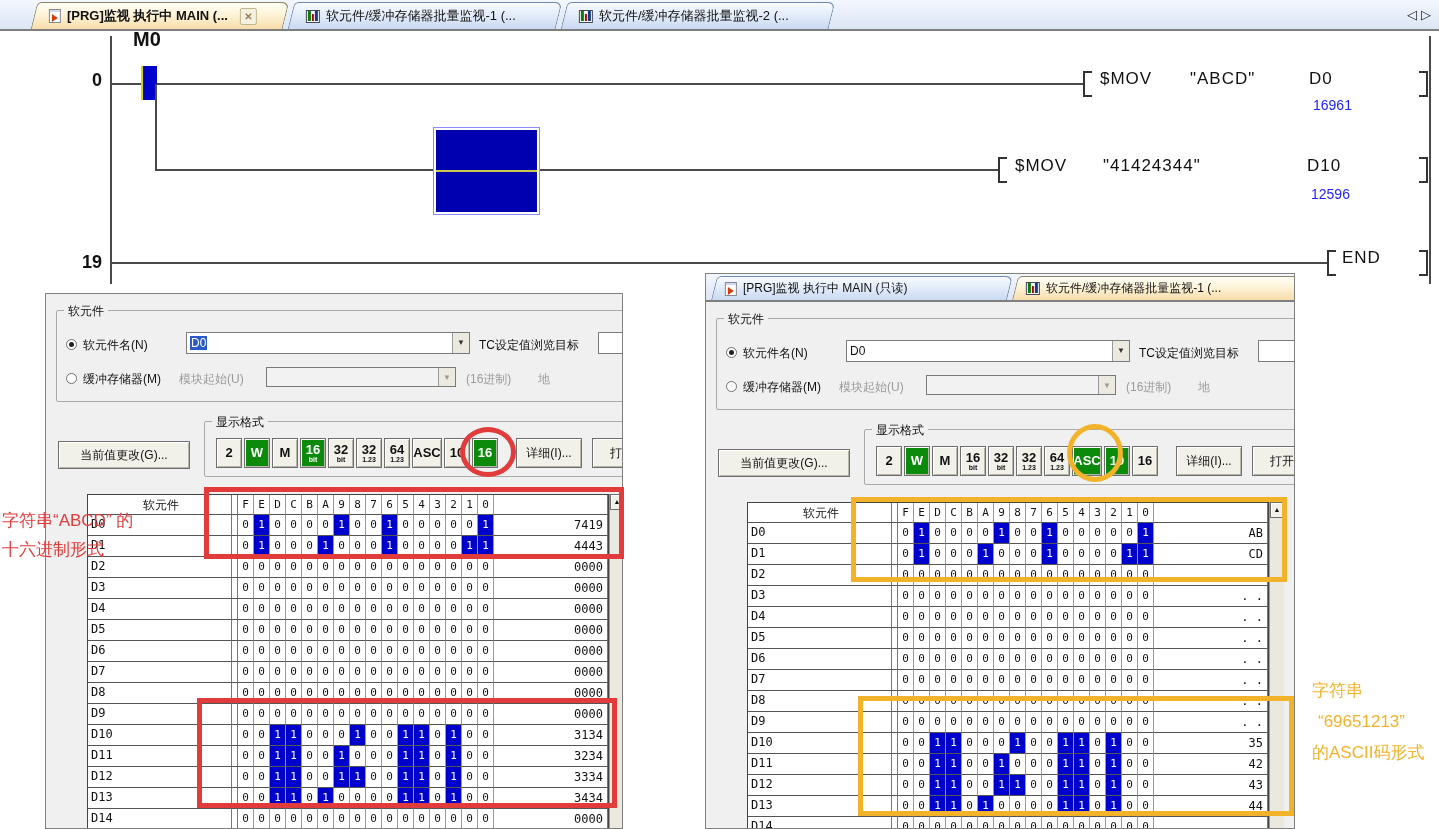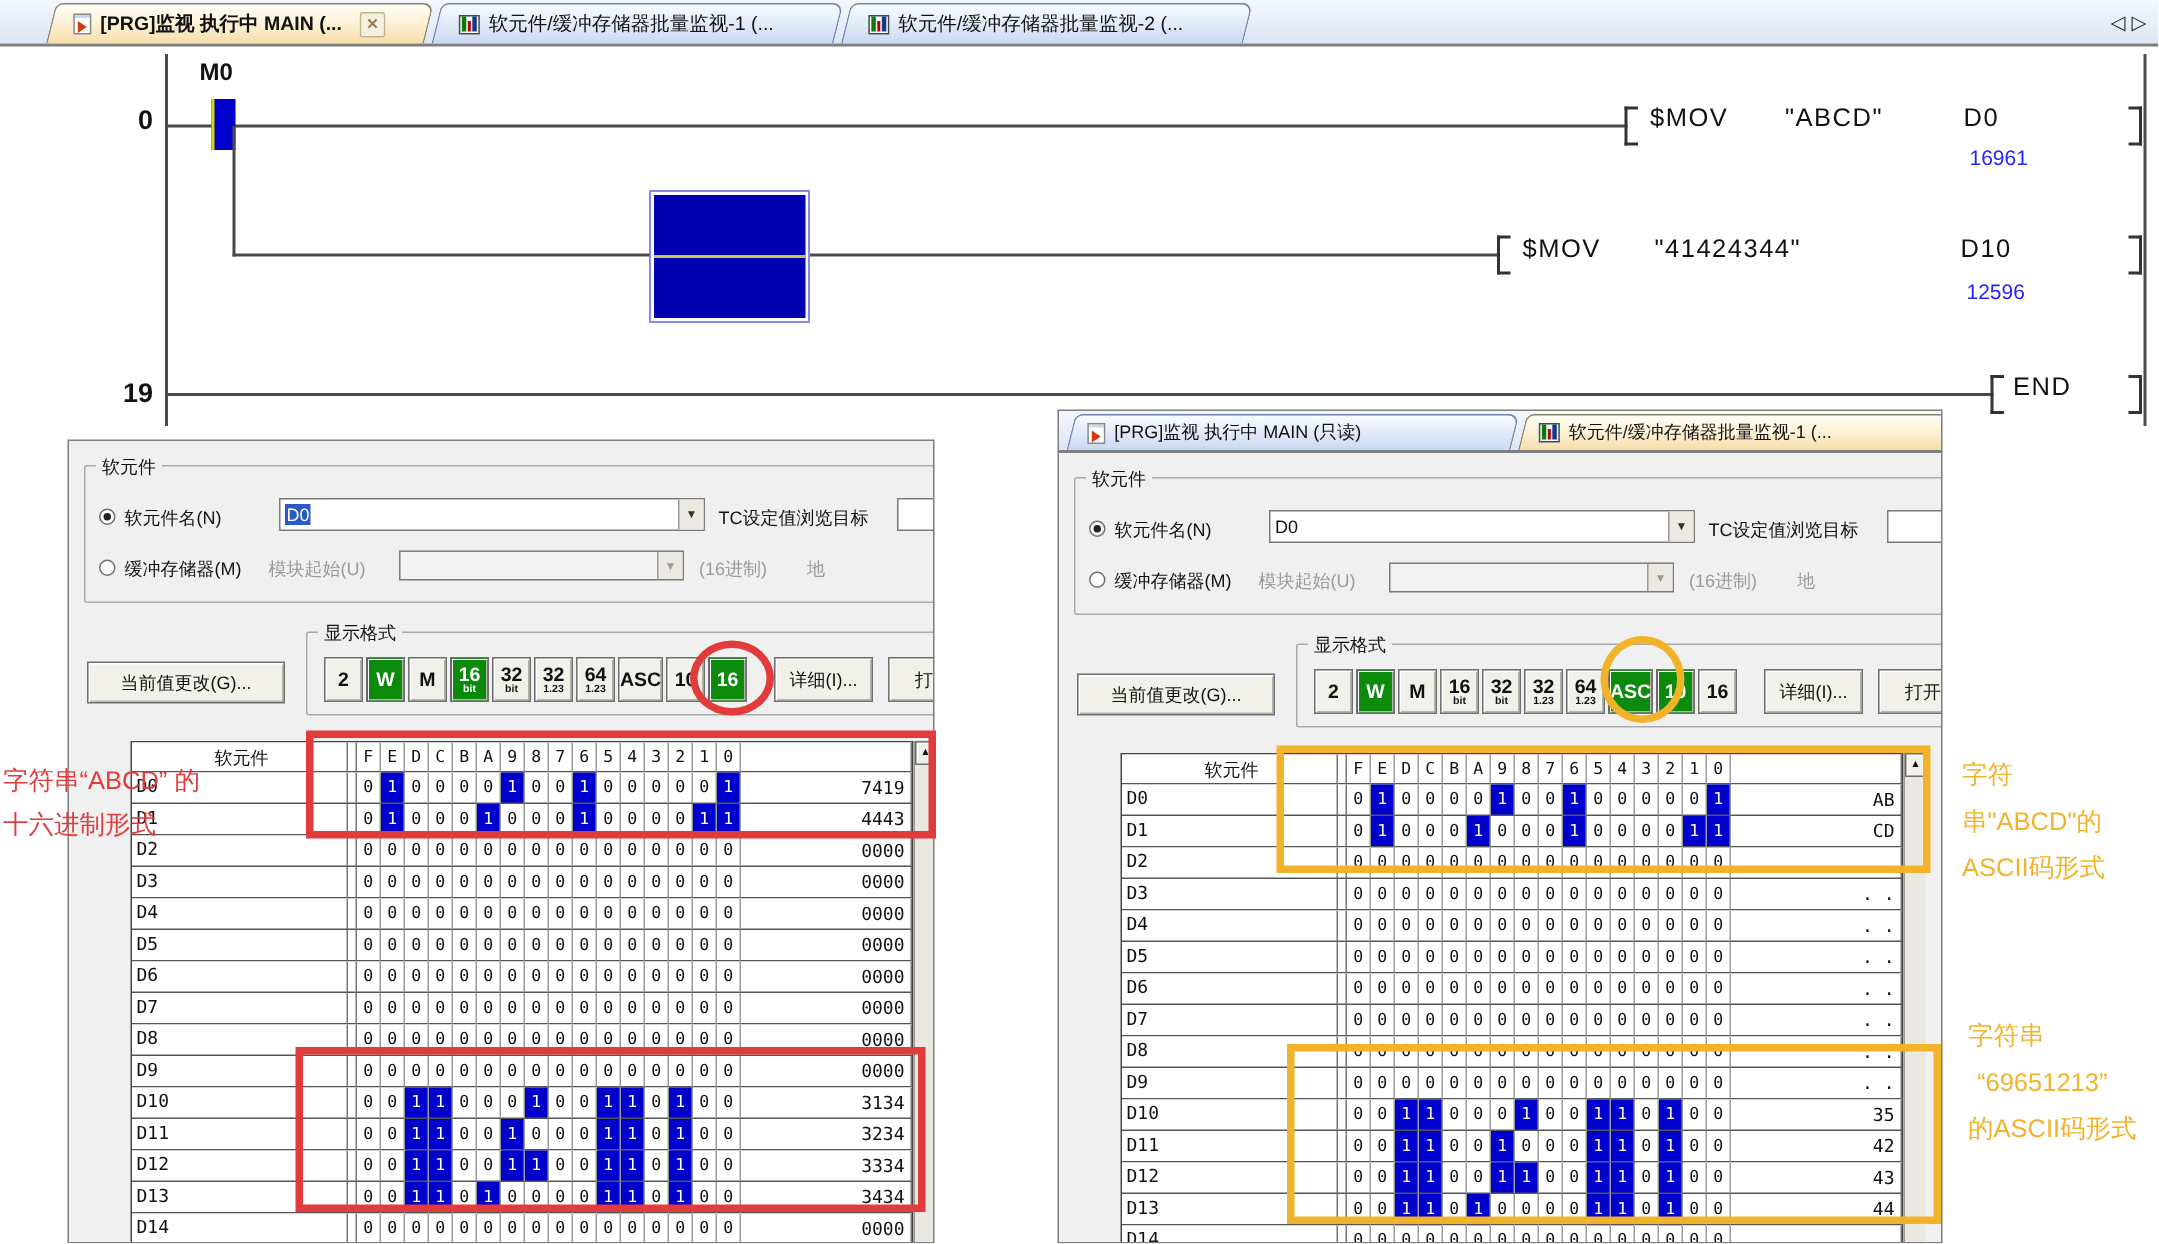--- a/index.html
+++ b/index.html
@@ -31,21 +31,21 @@
   .ic-grid b { flex:1; } .ic-grid b:nth-child(1){height:10px;background:#0a7a0a;}
   .ic-grid b:nth-child(2){height:7px;background:#b00000;} .ic-grid b:nth-child(3){height:10px;background:#123a8a;}
 
   
   .wire { position:absolute; background:var(--wire); }
   .lad-txt { position:absolute; font-size:17px; letter-spacing:1px; font-weight:500; white-space:nowrap; }
   .lad-num { position:absolute; width:36px; text-align:right; font-size:18px; font-weight:600; }
   .mon-val { position:absolute; color:var(--monitor_value); font-size:14px; font-weight:500; }
   .contact { position:absolute; left:141px; top:66px; width:16px; height:34px; background:var(--bit_on);
     border-left:2px solid #d6d600; }
-  .m0 { position:absolute; left:133px; top:40px; font-size:16px; font-weight:bold;text-align:center; }
+  .m0 { position:absolute; left:133px; top:28px; font-size:20px; font-weight:bold;text-align:center; }
   .sel-box { position:absolute; left:433px; top:127px; width:107px; height:88px; background:#0000b0;
     border:1px solid #8a8aff; box-shadow:inset 0 0 0 2px #fff; }
   .sel-box i { position:absolute; left:2px; right:2px; top:42px; height:2px; background:#c8c84a; }
   .brk { position:absolute; width:9px; height:26px; border:2px solid #333; }
   .brk.l { border-right:none; } .brk.r { border-left:none; }
 
   
   .mon-window { position:absolute; background:#f0f0f0; border:1px solid #808080; overflow:hidden; }
   .win-left  { left:45px;  top:293px; width:578px; height:536px; }
   .win-right { left:705px; top:273px; width:590px; height:556px; }
@@ -1038,24 +1038,19 @@
   <div class="ann-rect red" style="left:197px;top:698px;width:420px;height:110px"></div>
   <div class="ann-ellipse red" style="left:460px;top:427px;width:56px;height:50px"></div>
   <div class="ann-rect yellow" style="left:851px;top:497px;width:436px;height:85px"></div>
   <div class="ann-rect yellow" style="left:858px;top:696px;width:436px;height:120px"></div>
   <div class="ann-ellipse yellow" style="left:1067px;top:424px;width:56px;height:58px"></div>
 
   <div class="ann red" style="left:2px;top:506px">
     <div>字符串“ABCD” 的</div>
     <div>十六进制形式</div>
   </div>
-  <div class="ann yellow" style="left:1308px;top:501px">
-    <div>字符</div>
-    <div>串"ABCD"的</div>
-    <div>ASCII码形式</div>
-  </div>
   <div class="ann yellow" style="left:1312px;top:675px">
     <div>字符串</div>
     <div style="padding-left:6px">“69651213”</div>
     <div>的ASCII码形式</div>
   </div>
 
 </div>
 
 </body></html>

